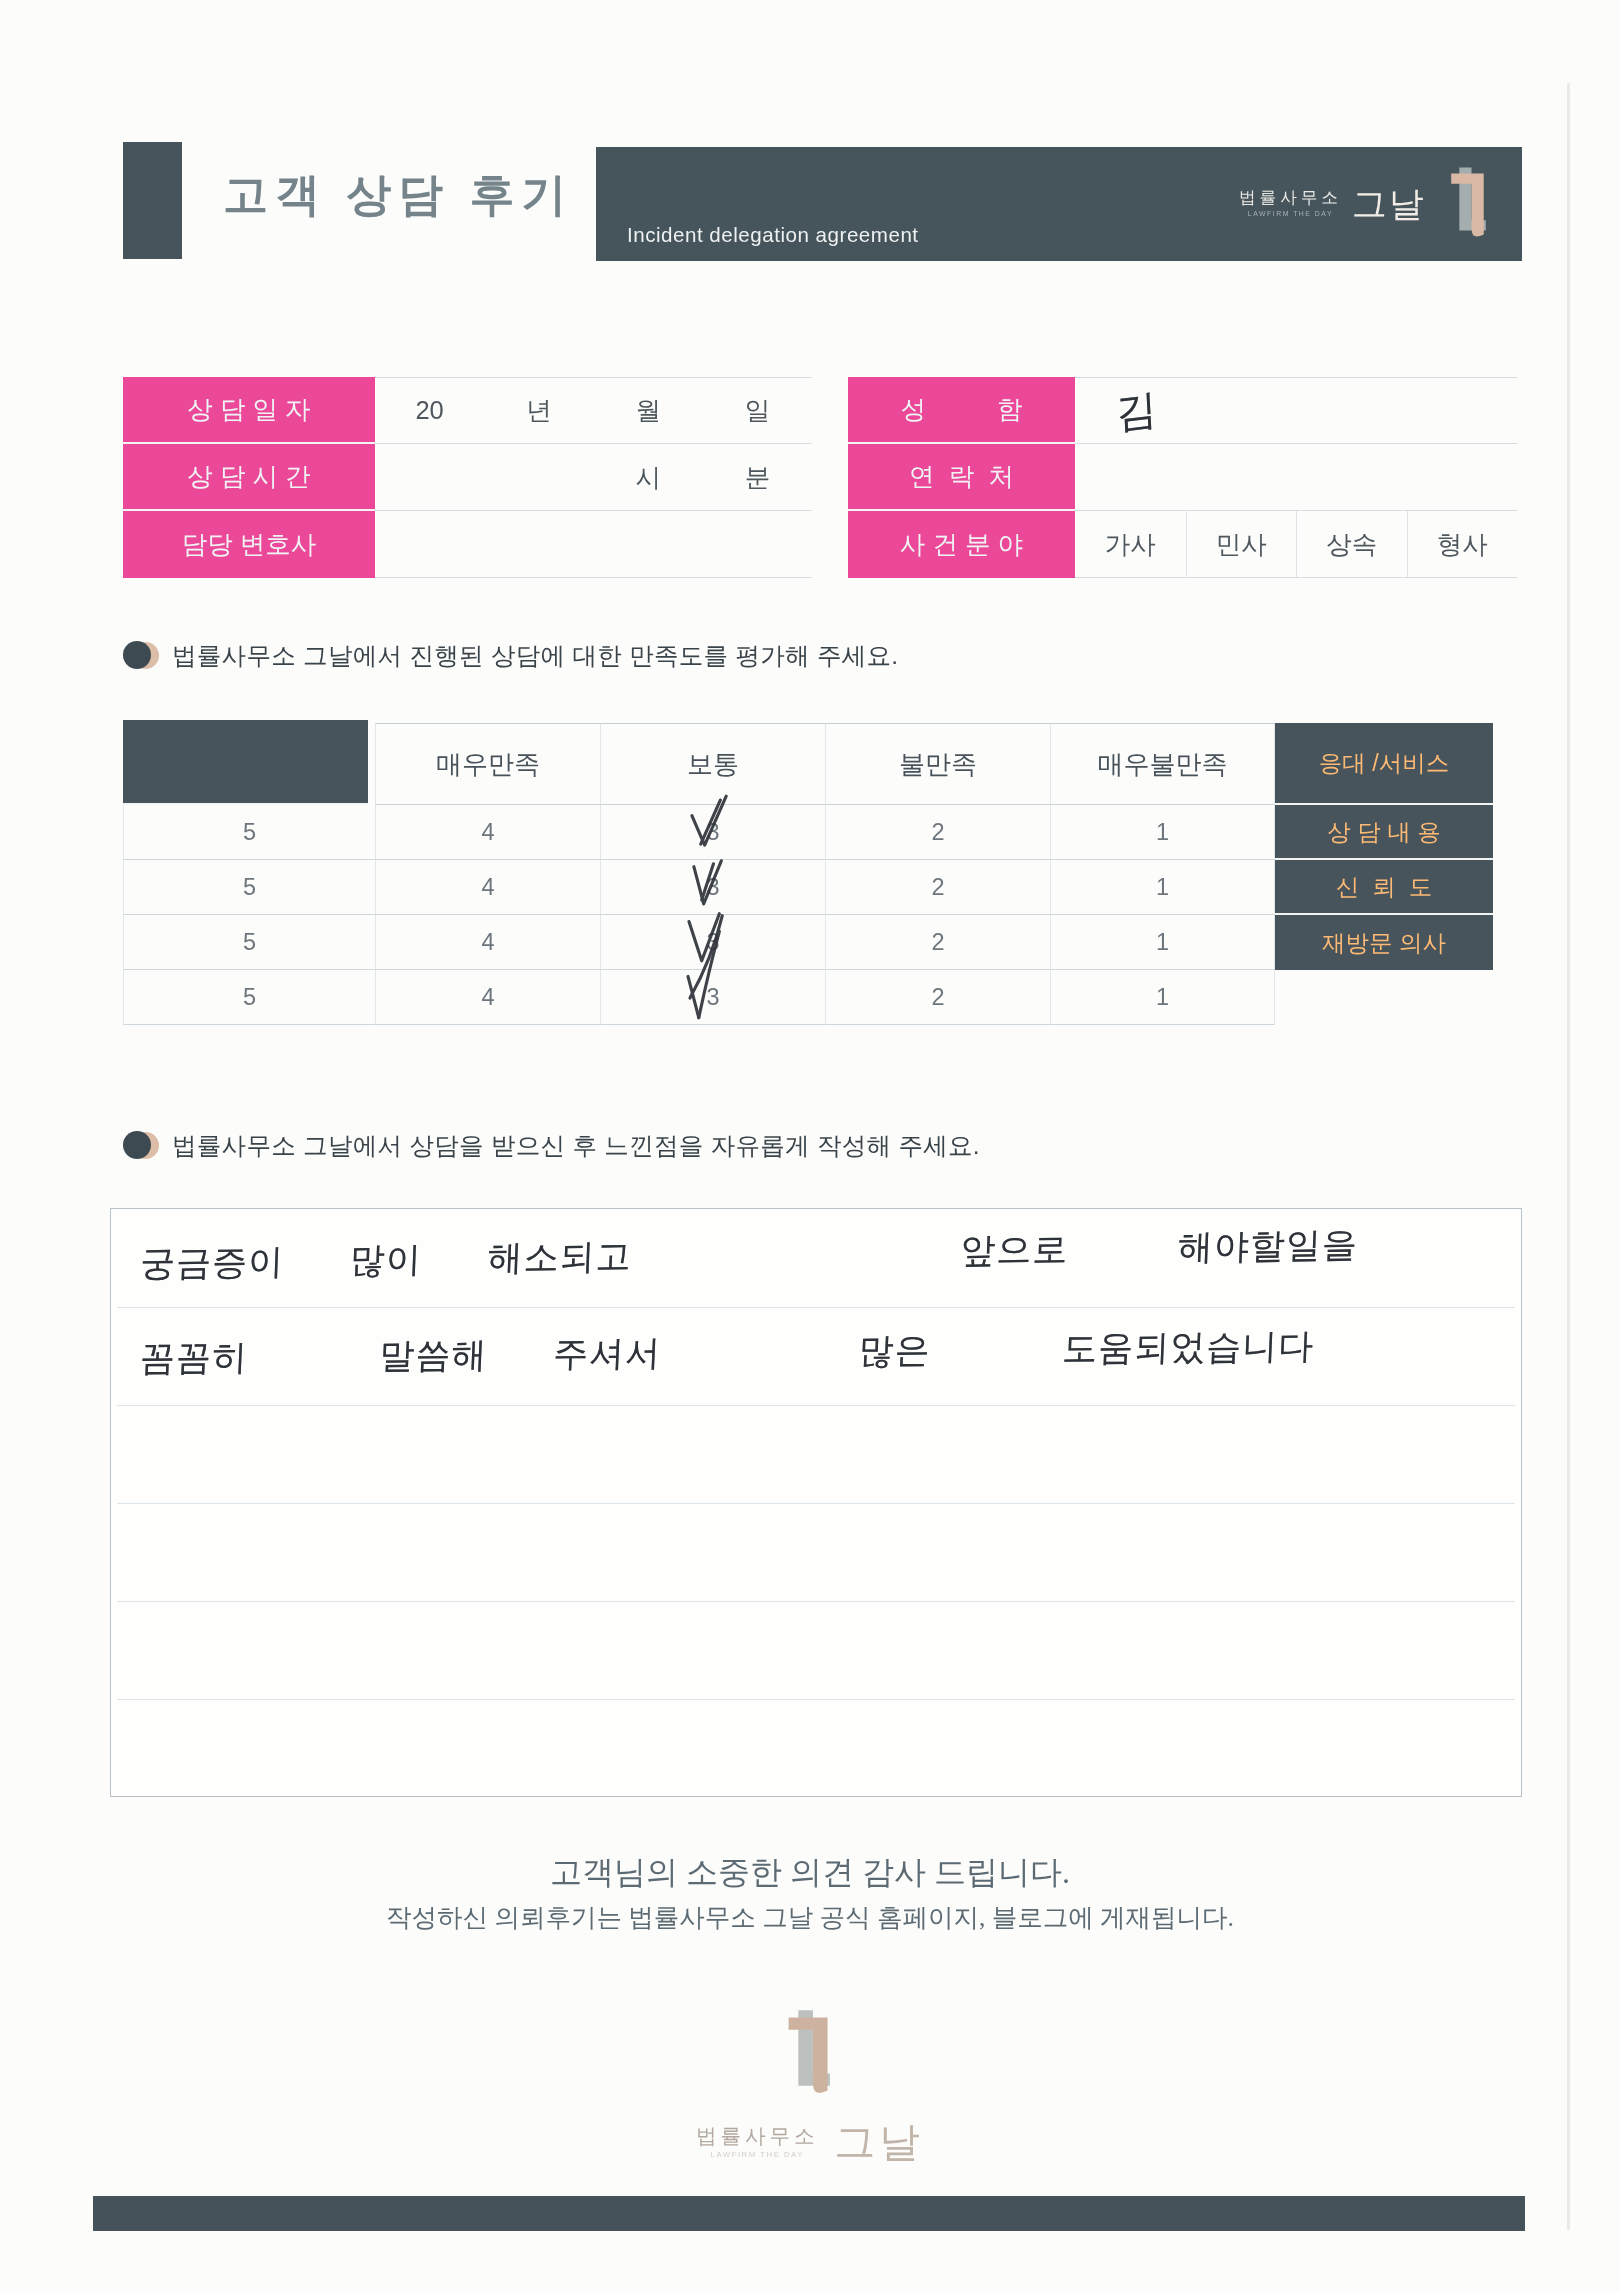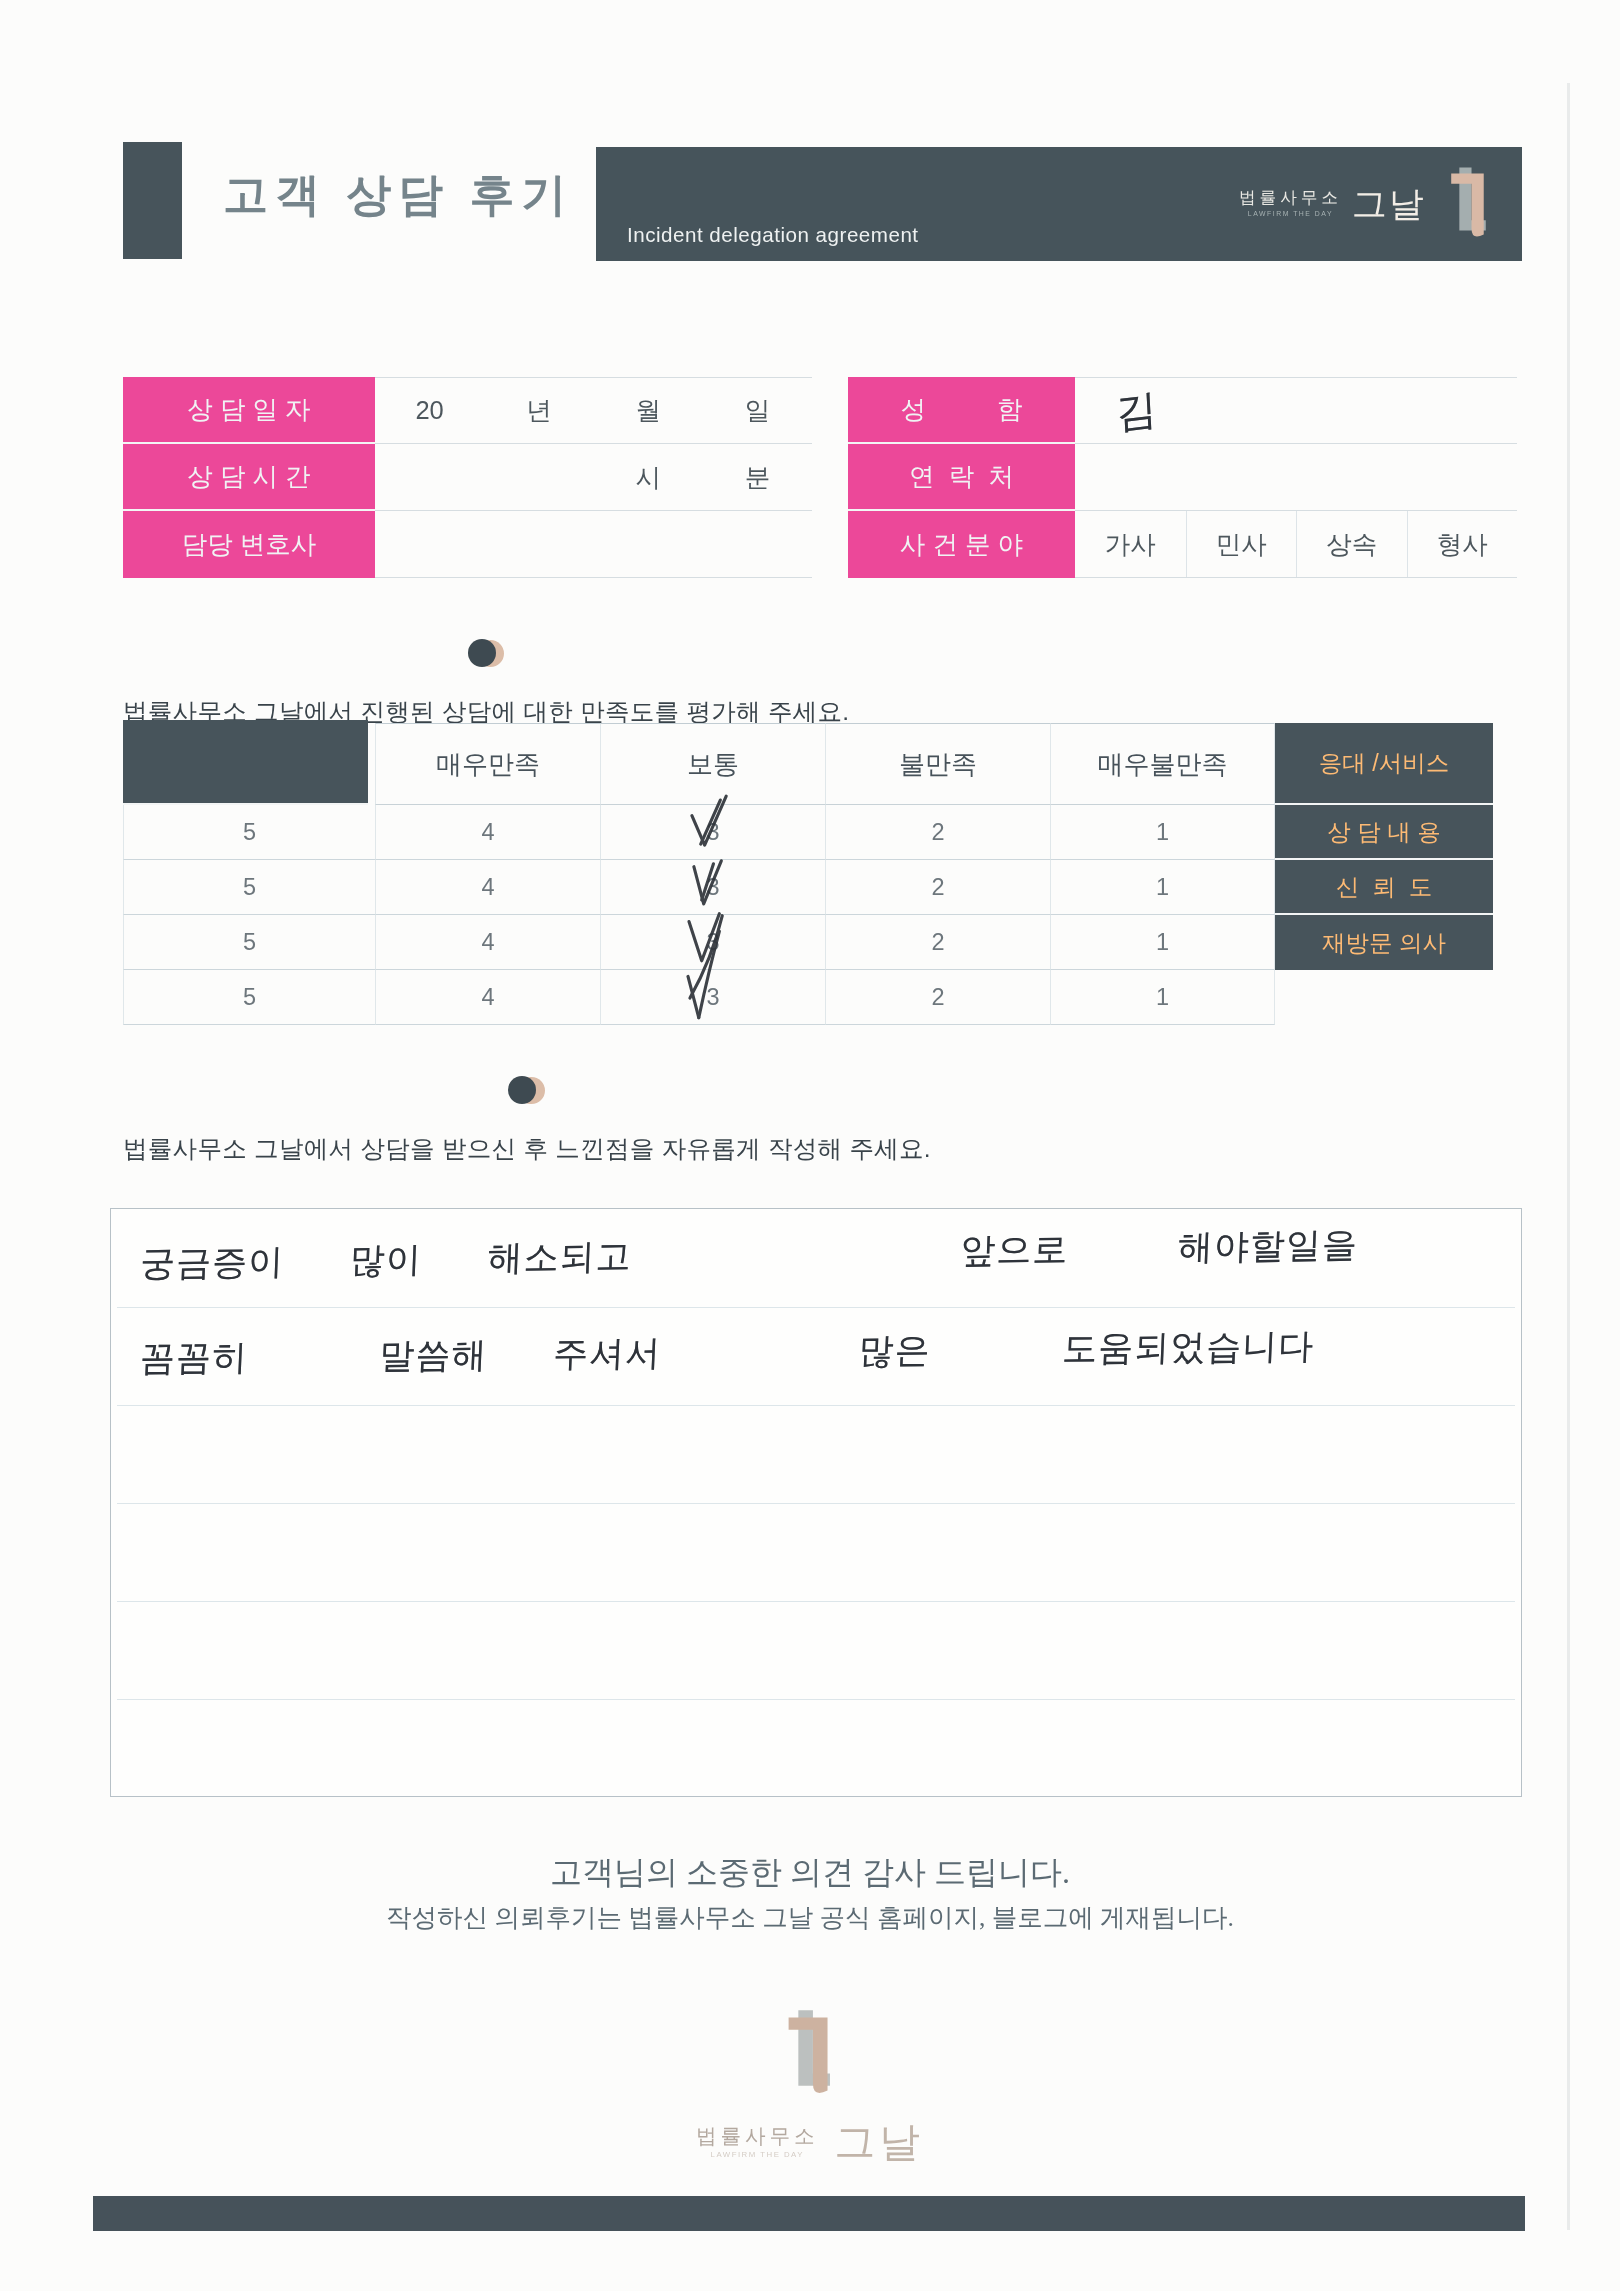--- a/index.html
+++ b/index.html
@@ -38,27 +38,27 @@
   .case-grid .opt { text-align:center; font-size:25.5px; color:#4d575d; border-left:1px solid #dde4e8; height:100%;
     display:flex; align-items:center; justify-content:center; }
   .case-grid .opt:first-child { border-left:none; }
 
   
   .hand { font-family:"DejaVu Sans",sans-serif; color:#2e333a; white-space:pre;
     text-shadow:0 0 0.6px rgba(40,44,50,.55); }
   .name-hand { position:absolute; left:41px; top:5.9px; font-size:41px; transform:rotate(-7deg) skewX(-4deg); }
 
   
-  .sec-head { position:absolute; display:flex; align-items:center; gap:27px;flex-direction:column; }
+  .sec-head { position:absolute; display:flex; align-items:center; gap:12px; }
   .sec-head .bullet { position:relative; width:37px; height:29px; flex:none; }
   .bullet .b-tan  { position:absolute; left:8.8px; top:1px; width:27.4px; height:27.4px; border-radius:50%; background:#dcbda8; }
   .bullet .b-dark { position:absolute; left:0;  top:0;  width:28px; height:28px; border-radius:50%; background:#3e4a51; }
   .sec-head .sec-text { font-size:24.5px; font-weight:500; color:#39434a; letter-spacing:0.3px; }
   .sec1 { left:123px; top:639px; }
-  .sec2 { left:123px; top:1076px; }
+  .sec2 { left:123px; top:1129px; }
 
   
   .rtable { position:absolute; left:123px; top:723px; width:1377px;
     display:grid; grid-template-columns:252px repeat(5,225px);
     grid-template-rows:82px repeat(4,55px); }
   .rl { background:#47545b; margin-right:6.9px; border-bottom:2px solid #f3f5f5;
     color:#fdba74; font-size:23.5px; font-weight:500; display:flex; align-items:center; justify-content:center;
     white-space:pre; }
   .rl.hdr { margin-top:-2.9px; }
   .rl.last { border-bottom:none; }

